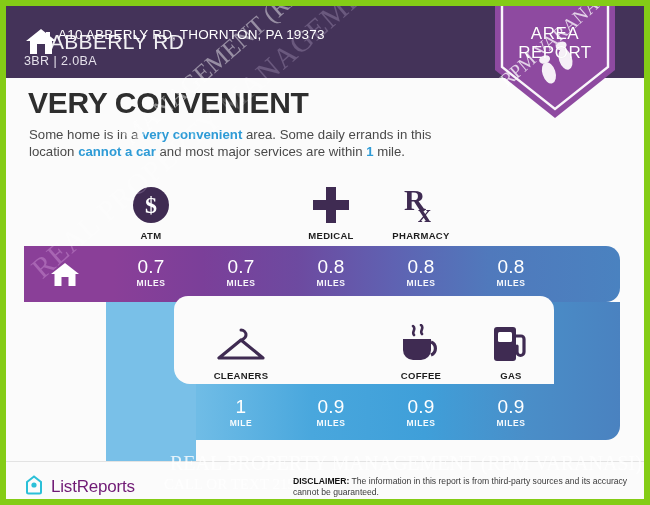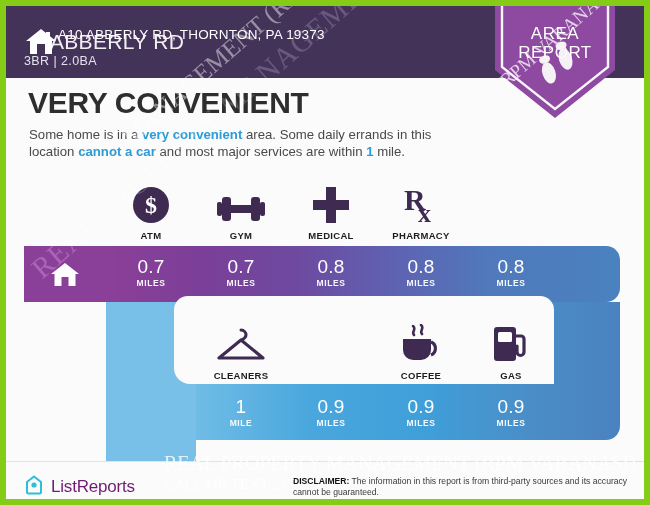--- a/index.html
+++ b/index.html
@@ -152,21 +152,21 @@
   }
   .wm-diag2 {
     left:120px; top:120px; font-size:25px; opacity:.45;
     transform:rotate(-41deg); transform-origin:left center; z-index:7;
   }
   .wm-badge {
     left:497px; top:66px; font-size:19px; opacity:.75;
     transform:rotate(-41deg); transform-origin:left center; z-index:8;
   }
   .wm-foot1 {
-    left:158px; top:446px; font-size:20px; opacity:.80; color:#ffffff; z-index:6;text-align:right;
+    left:164px; top:446px; font-size:20px; opacity:.80; color:#ffffff; z-index:6;text-align:right;
   }
   .wm-foot2 {
     left:158px; top:470px; font-size:15px; opacity:.80; color:#ffffff; z-index:6;
   }
 </style>
 </head>
 <body>
 
 <div class="page">
 
@@ -210,32 +210,20 @@
     <div class="iconcell" style="left:0px;">
       <div class="glyph">
         <svg width="38" height="38" viewBox="0 0 38 38">
           <circle cx="19" cy="19" r="18" fill="#3f2b52"></circle>
           <text x="19" y="27" font-family="Liberation Serif, serif" font-size="24" font-weight="bold" fill="#ffffff" text-anchor="middle">$</text>
         </svg>
       </div>
       <div class="cap">ATM</div>
     </div>
 
-    <div class="iconcell" style="left:90px;">
-      <div class="glyph">
-        <svg width="48" height="30" viewBox="0 0 48 30">
-          <rect x="0" y="8" width="5" height="14" rx="2" fill="#3f2b52"></rect>
-          <rect x="5" y="3" width="9" height="24" rx="3" fill="#3f2b52"></rect>
-          <rect x="14" y="11" width="20" height="8" fill="#3f2b52"></rect>
-          <rect x="34" y="3" width="9" height="24" rx="3" fill="#3f2b52"></rect>
-          <rect x="43" y="8" width="5" height="14" rx="2" fill="#3f2b52"></rect>
-        </svg>
-      </div>
-      <div class="cap">GYM</div>
-    </div>
 
     <div class="iconcell" style="left:180px;">
       <div class="glyph">
         <svg width="38" height="38" viewBox="0 0 38 38">
           <path d="M14 1 H24 V14 H37 V24 H24 V37 H14 V24 H1 V14 H14 Z" fill="#3f2b52"></path>
         </svg>
       </div>
       <div class="cap">MEDICAL</div>
     </div>
 

